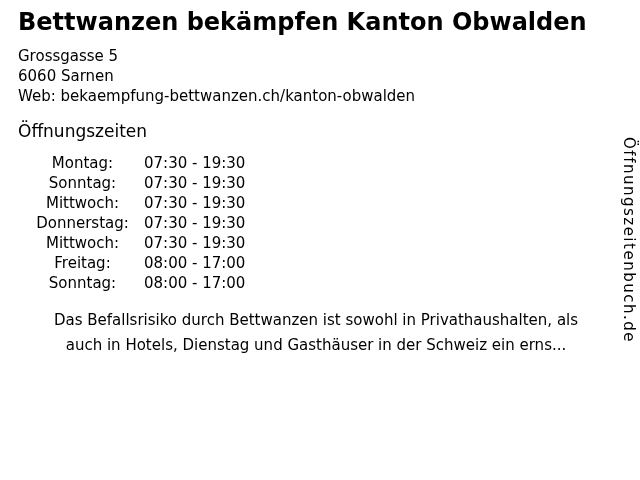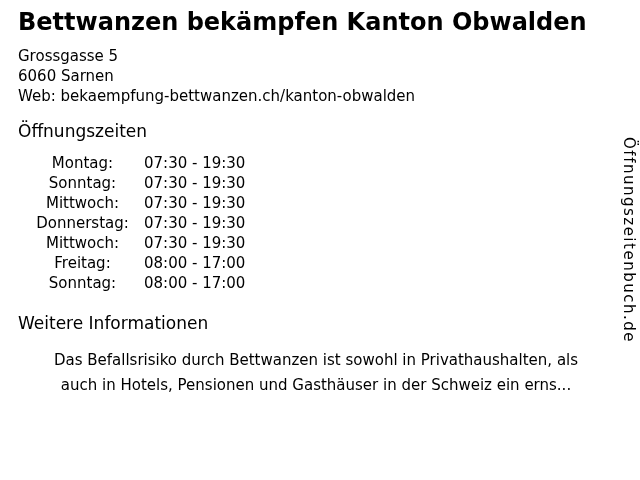--- a/index.html
+++ b/index.html
@@ -111,22 +111,21 @@
     <div class="hours-row">
       <span class="hours-day">Freitag:</span>
       <span class="hours-time">08:00 - 17:00</span>
     </div>
     <div class="hours-row">
       <span class="hours-day">Sonntag:</span>
       <span class="hours-time">08:00 - 17:00</span>
     </div>
   </div>
 
-  <h2 class="section-heading info-heading">Weitere Informationen</h2>
 
   <p class="info-text">
     <span>Das Befallsrisiko durch Bettwanzen ist sowohl in Privathaushalten, als</span><br>
-    <span>auch in Hotels, Pensionen und Gasthäuser in der Schweiz ein erns...</span>
+    <span>auch in Hotels, Dienstag und Gasthäuser in der Schweiz ein erns...</span>
   </p>
 
 </div>
 
 <a class="watermark" href="#">Öffnungszeitenbuch.de</a>
 
 </body></html>

